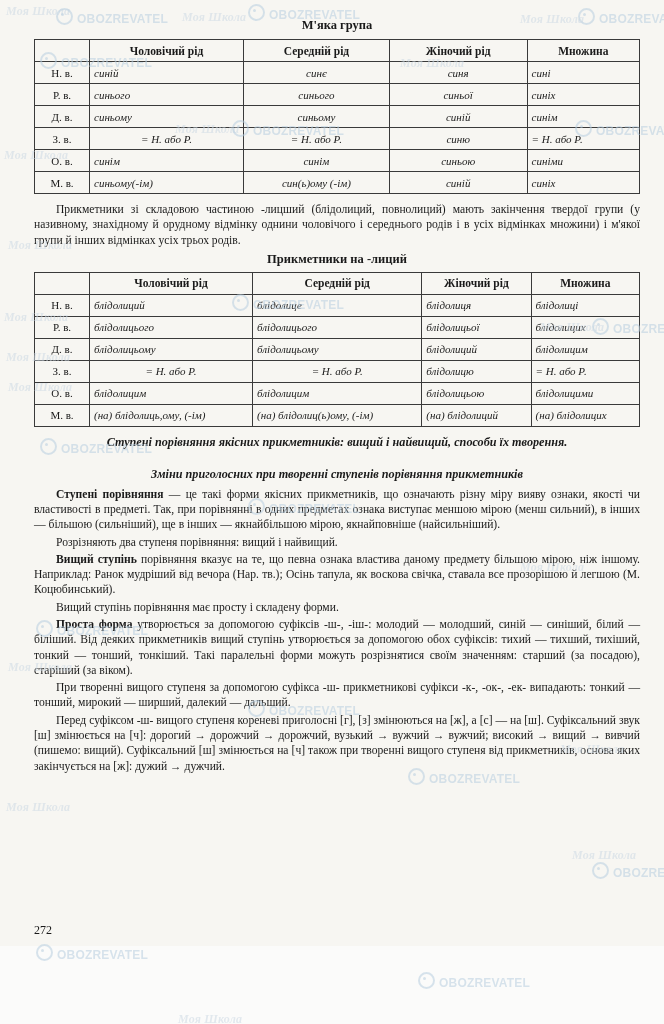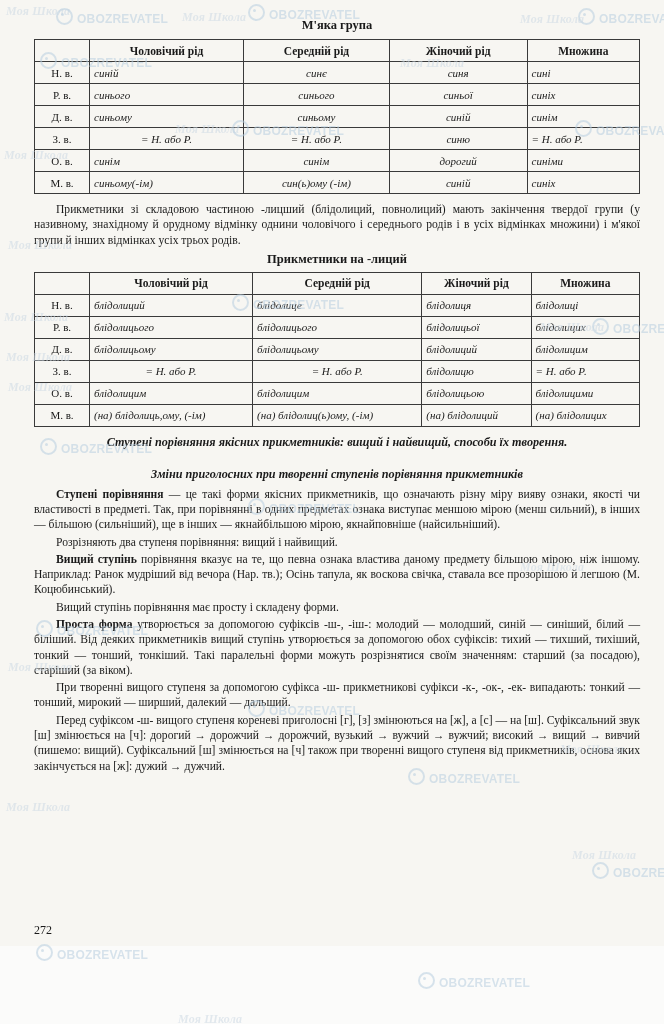--- a/index.html
+++ b/index.html
@@ -188,21 +188,21 @@
         <td class="case">З. в.</td>
         <td class="form center-it">= Н. або Р.</td>
         <td class="form center-it">= Н. або Р.</td>
         <td class="form center-it">синю</td>
         <td class="form">= Н. або Р.</td>
       </tr>
       <tr>
         <td class="case">О. в.</td>
         <td class="form">синім</td>
         <td class="form center-it">синім</td>
-        <td class="form center-it">дорогий</td>
+        <td class="form center-it">синьою</td>
         <td class="form">синіми</td>
       </tr>
       <tr>
         <td class="case">М. в.</td>
         <td class="form">синьому(-ім)</td>
         <td class="form center-it">син(ь)ому (-ім)</td>
         <td class="form center-it">синій</td>
         <td class="form">синіх</td>
       </tr>
     </tbody>

